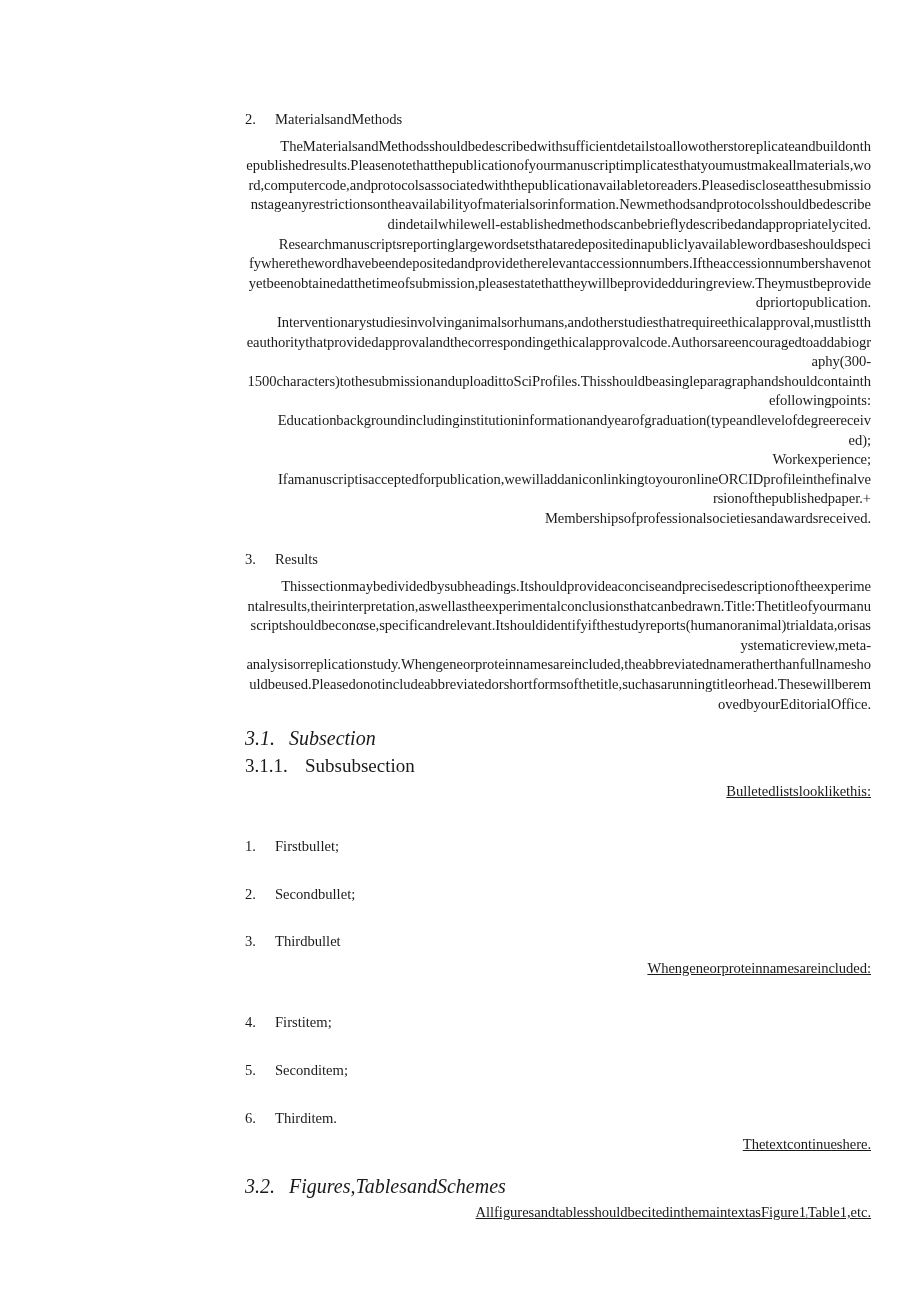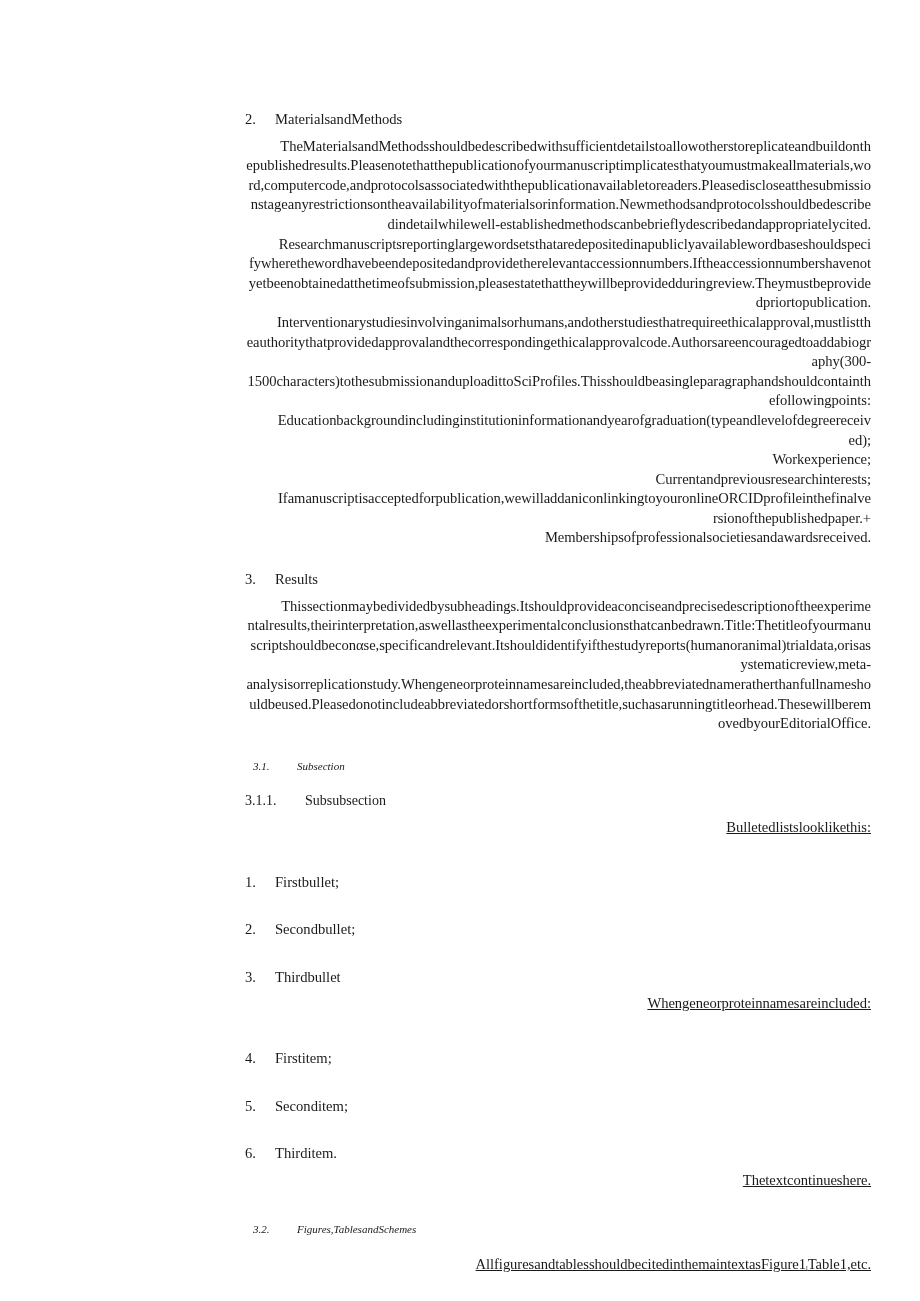--- a/index.html
+++ b/index.html
@@ -50,35 +50,35 @@
     width: 30px;
     flex: 0 0 30px;
     font-size: 14.6px;
   }
   .sec-head .ttl { flex: 1 1 auto; }
 
   
   .sub-head {
     display: flex;
     align-items: baseline;
-    font-size: 11px;
+    font-size: 20px;
     line-height: 19.6px;
     font-style: italic;
-    margin: 8px;
+    margin: 0;
   }
   .sub-head .num {
     width: 44px;
     flex: 0 0 44px;
   }
 
   
   .subsub-head {
     display: flex;
     align-items: baseline;
-    font-size: 14px;
+    font-size: 19px;
     line-height: 19.6px;
     margin: 0;
   }
   .subsub-head .num {
     width: 60px;
     flex: 0 0 60px;
   }
 
   
   .para {
@@ -123,21 +123,20 @@
     </div>
 
     <div class="gap-sm"></div>
 
     <p class="blk para">TheMaterialsandMethodsshouldbedescribedwithsufficientdetailstoallowotherstoreplicateandbuildonthepublishedresults.Pleasenotethatthepublicationofyourmanuscriptimplicatesthatyoumustmakeallmaterials,word,computercode,andprotocolsassociatedwiththepublicationavailabletoreaders.Pleasediscloseatthesubmissionstageanyrestrictionsontheavailabilityofmaterialsorinformation.Newmethodsandprotocolsshouldbedescribedindetailwhilewell-establishedmethodscanbebrieflydescribedandappropriatelycited.</p>
     <p class="blk para">Researchmanuscriptsreportinglargewordsetsthataredepositedinapubliclyavailablewordbaseshouldspecifywherethewordhavebeendepositedandprovidetherelevantaccessionnumbers.Iftheaccessionnumbershavenotyetbeenobtainedatthetimeofsubmission,pleasestatethattheywillbeprovidedduringreview.Theymustbeprovidedpriortopublication.</p>
     <p class="blk para">Interventionarystudiesinvolvinganimalsorhumans,andotherstudiesthatrequireethicalapproval,mustlisttheauthoritythatprovidedapprovalandthecorrespondingethicalapprovalcode.Authorsareencouragedtoaddabiography(300-1500characters)tothesubmissionanduploadittoSciProfiles.Thisshouldbeasingleparagraphandshouldcontainthefollowingpoints:</p>
 
     <p class="blk para">Educationbackgroundincludinginstitutioninformationandyearofgraduation(typeandlevelofdegreereceived);</p>
     <p class="blk para">Workexperience;</p>
-    <p class="blk para">Currentandpreviousresearchinterests;</p>
     <p class="blk para">Ifamanuscriptisacceptedforpublication,wewilladdaniconlinkingtoyouronlineORCIDprofileinthefinalversionofthepublishedpaper.+</p>
 
     <p class="blk para">Membershipsofprofessionalsocietiesandawardsreceived.</p>
 
     <div class="gap-lg"></div>
 
     <div class="sec-head">
       <span class="num">3.</span>
       <span class="ttl">Results</span>
     </div>

